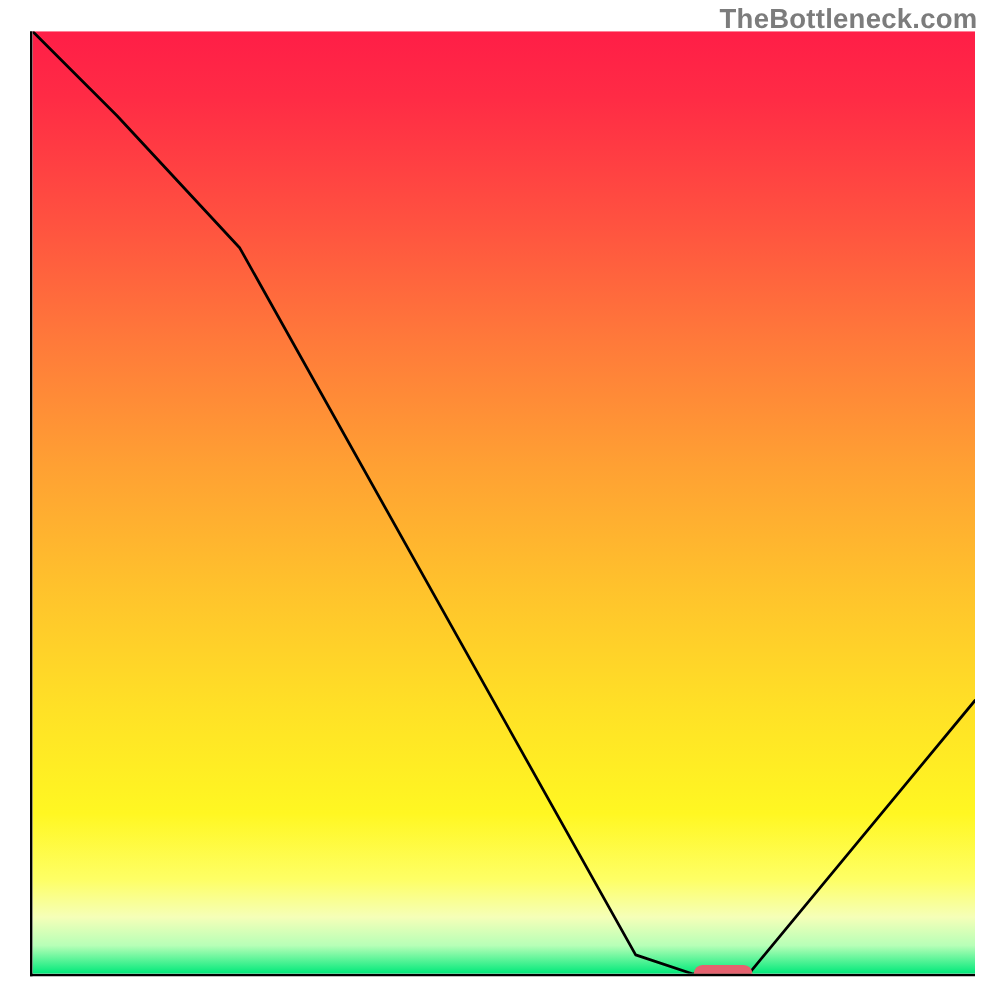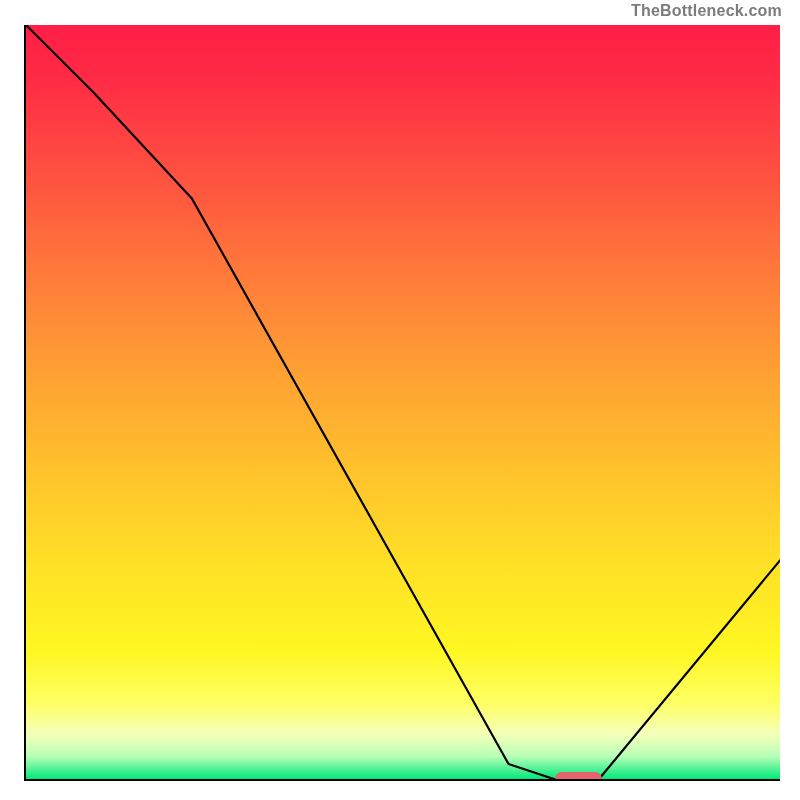--- a/index.html
+++ b/index.html
@@ -47,21 +47,21 @@
   .marker {
     position: absolute;
     background: #e5626f;
     border-radius: 999px;
   }
   .watermark {
     position: absolute;
     top: 2px;
     right: 18px;
     font-family: Arial, Helvetica, sans-serif;
-    font-size: 16px;
+    font-size: 22px;
     font-weight: bold;
     color: #7c7c7c;
     letter-spacing: 0.2px;
   }
 </style>
 </head>
 <body>
 
 <div class="chart-container">
   <div class="watermark">TheBottleneck.com</div>

